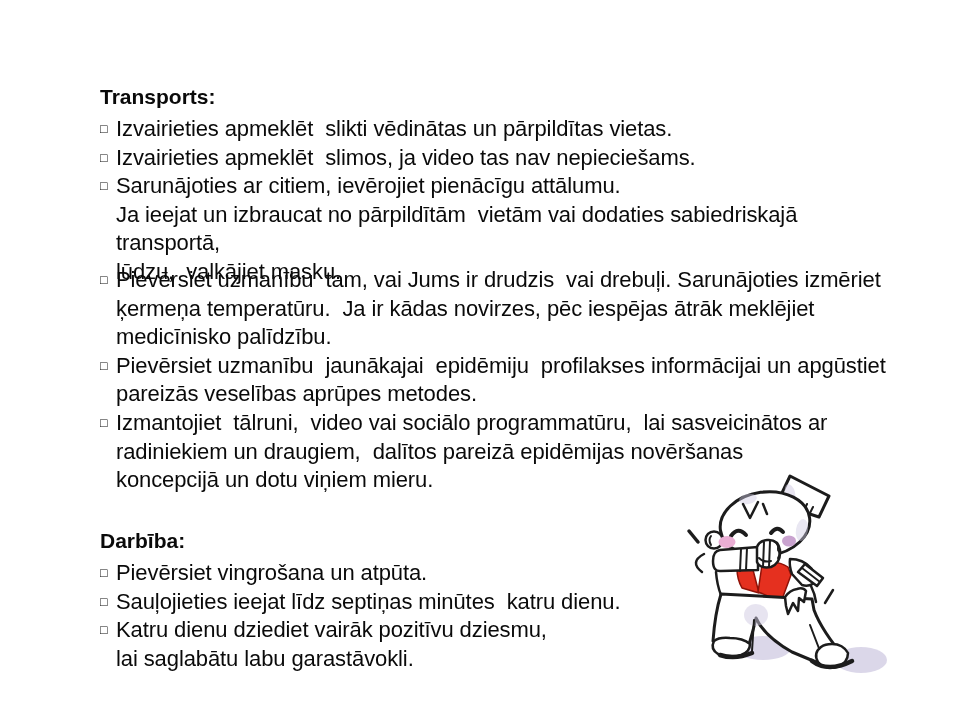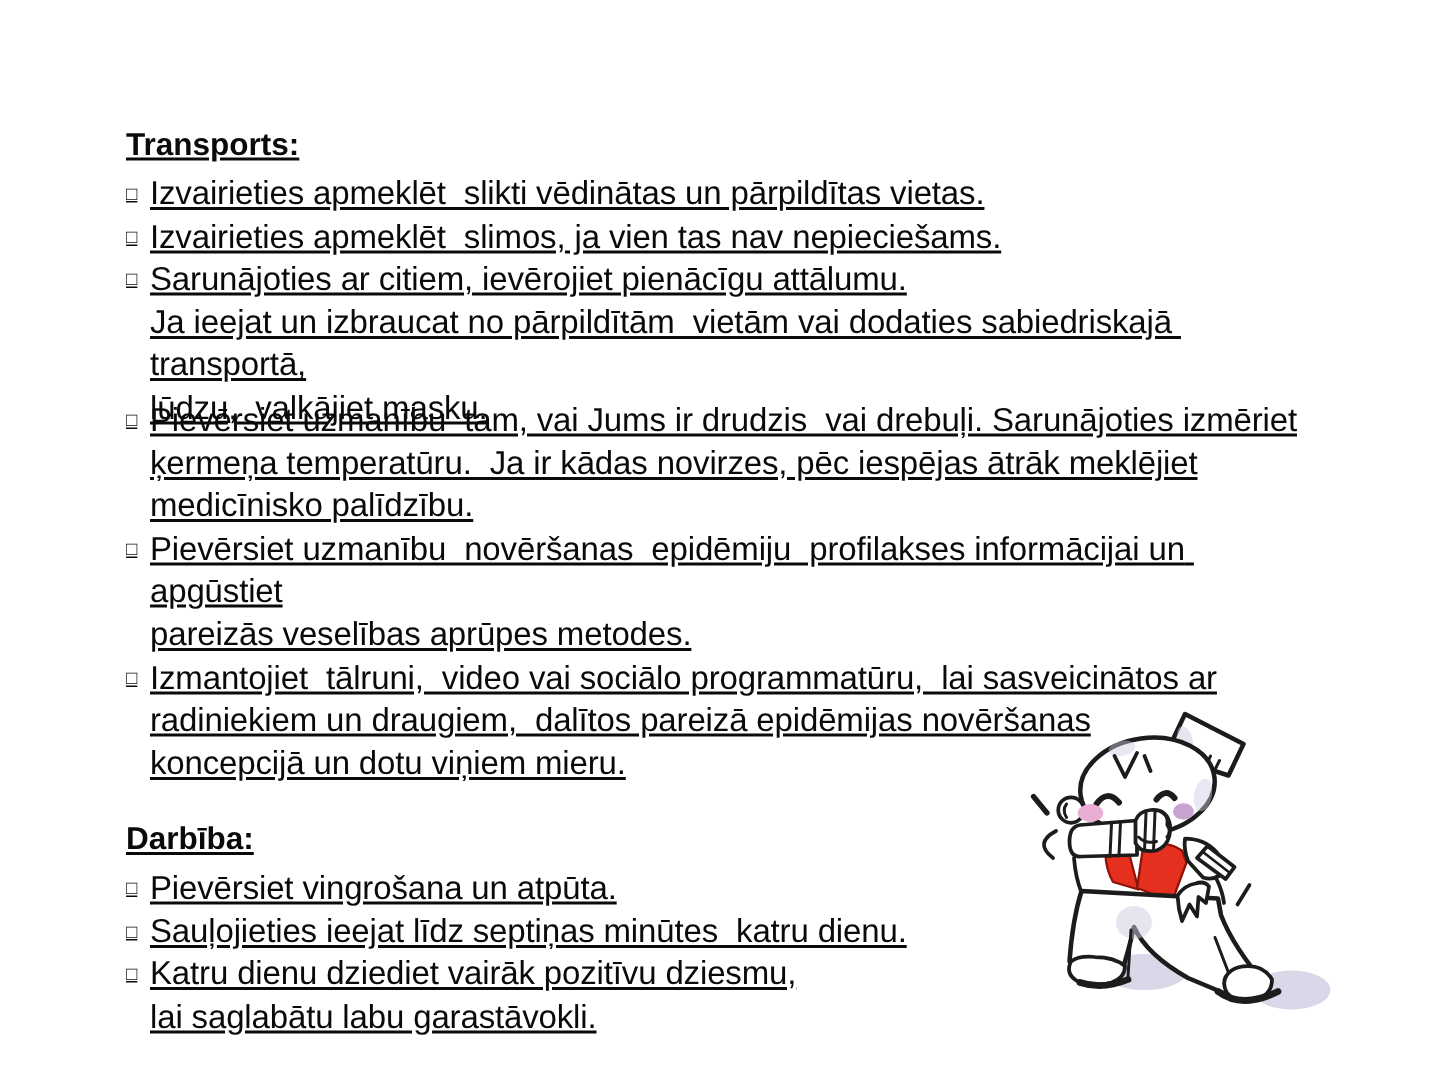--- a/index.html
+++ b/index.html
@@ -10,28 +10,27 @@
     overflow:hidden;
     position:relative;
   }
   .slide{
     position:absolute;inset:0;
     width:960px;height:720px;
     background:#ffffff;
   }
   .section{
     position:absolute;
-    left:84px;
+    left:100px;
     width:800px;
     color:#0a0a0a;
-    text-decoration:underline;
   }
   .section-transports{top:84px;}
   .section-veseliba{top:266px;}
-  .section-darbiba{top:528px;margin-top:19px;}
+  .section-darbiba{top:528px;}
   .heading{
     font-size:21px;
     font-weight:bold;
     line-height:26px;
     margin:0 0 5px 0;
     letter-spacing:0;
   }
   .item{
     display:flex;
     align-items:flex-start;
@@ -65,40 +64,40 @@
 <div class="slide">
 
   <div class="section section-transports">
     <h2 class="heading">Transports:</h2>
     <div class="item">
       <span class="bullet">□</span>
       <div class="item-text">Izvairieties apmeklēt  slikti vēdinātas un pārpildītas vietas.</div>
     </div>
     <div class="item">
       <span class="bullet">□</span>
-      <div class="item-text">Izvairieties apmeklēt  slimos, ja vien tas nav nepieciešams.</div>
+      <div class="item-text">Izvairieties apmeklēt  slimos, ja video tas nav nepieciešams.</div>
     </div>
     <div class="item">
       <span class="bullet">□</span>
       <div class="item-text">Sarunājoties ar citiem, ievērojiet pienācīgu attālumu.
 Ja ieejat un izbraucat no pārpildītām  vietām vai dodaties sabiedriskajā transportā,
 lūdzu,  valkājiet masku.</div>
     </div>
   </div>
 
   <div class="section section-veseliba">
     <div class="item">
       <span class="bullet">□</span>
       <div class="item-text">Pievērsiet uzmanību  tam, vai Jums ir drudzis  vai drebuļi. Sarunājoties izmēriet
 ķermeņa temperatūru.  Ja ir kādas novirzes, pēc iespējas ātrāk meklējiet
 medicīnisko palīdzību.</div>
     </div>
     <div class="item">
       <span class="bullet">□</span>
-      <div class="item-text">Pievērsiet uzmanību  novēršanas  epidēmiju  profilakses informācijai un apgūstiet
+      <div class="item-text">Pievērsiet uzmanību  jaunākajai  epidēmiju  profilakses informācijai un apgūstiet
 pareizās veselības aprūpes metodes.</div>
     </div>
     <div class="item">
       <span class="bullet">□</span>
       <div class="item-text">Izmantojiet  tālruni,  video vai sociālo programmatūru,  lai sasveicinātos ar
 radiniekiem un draugiem,  dalītos pareizā epidēmijas novēršanas
 koncepcijā un dotu viņiem mieru.</div>
     </div>
   </div>
 

